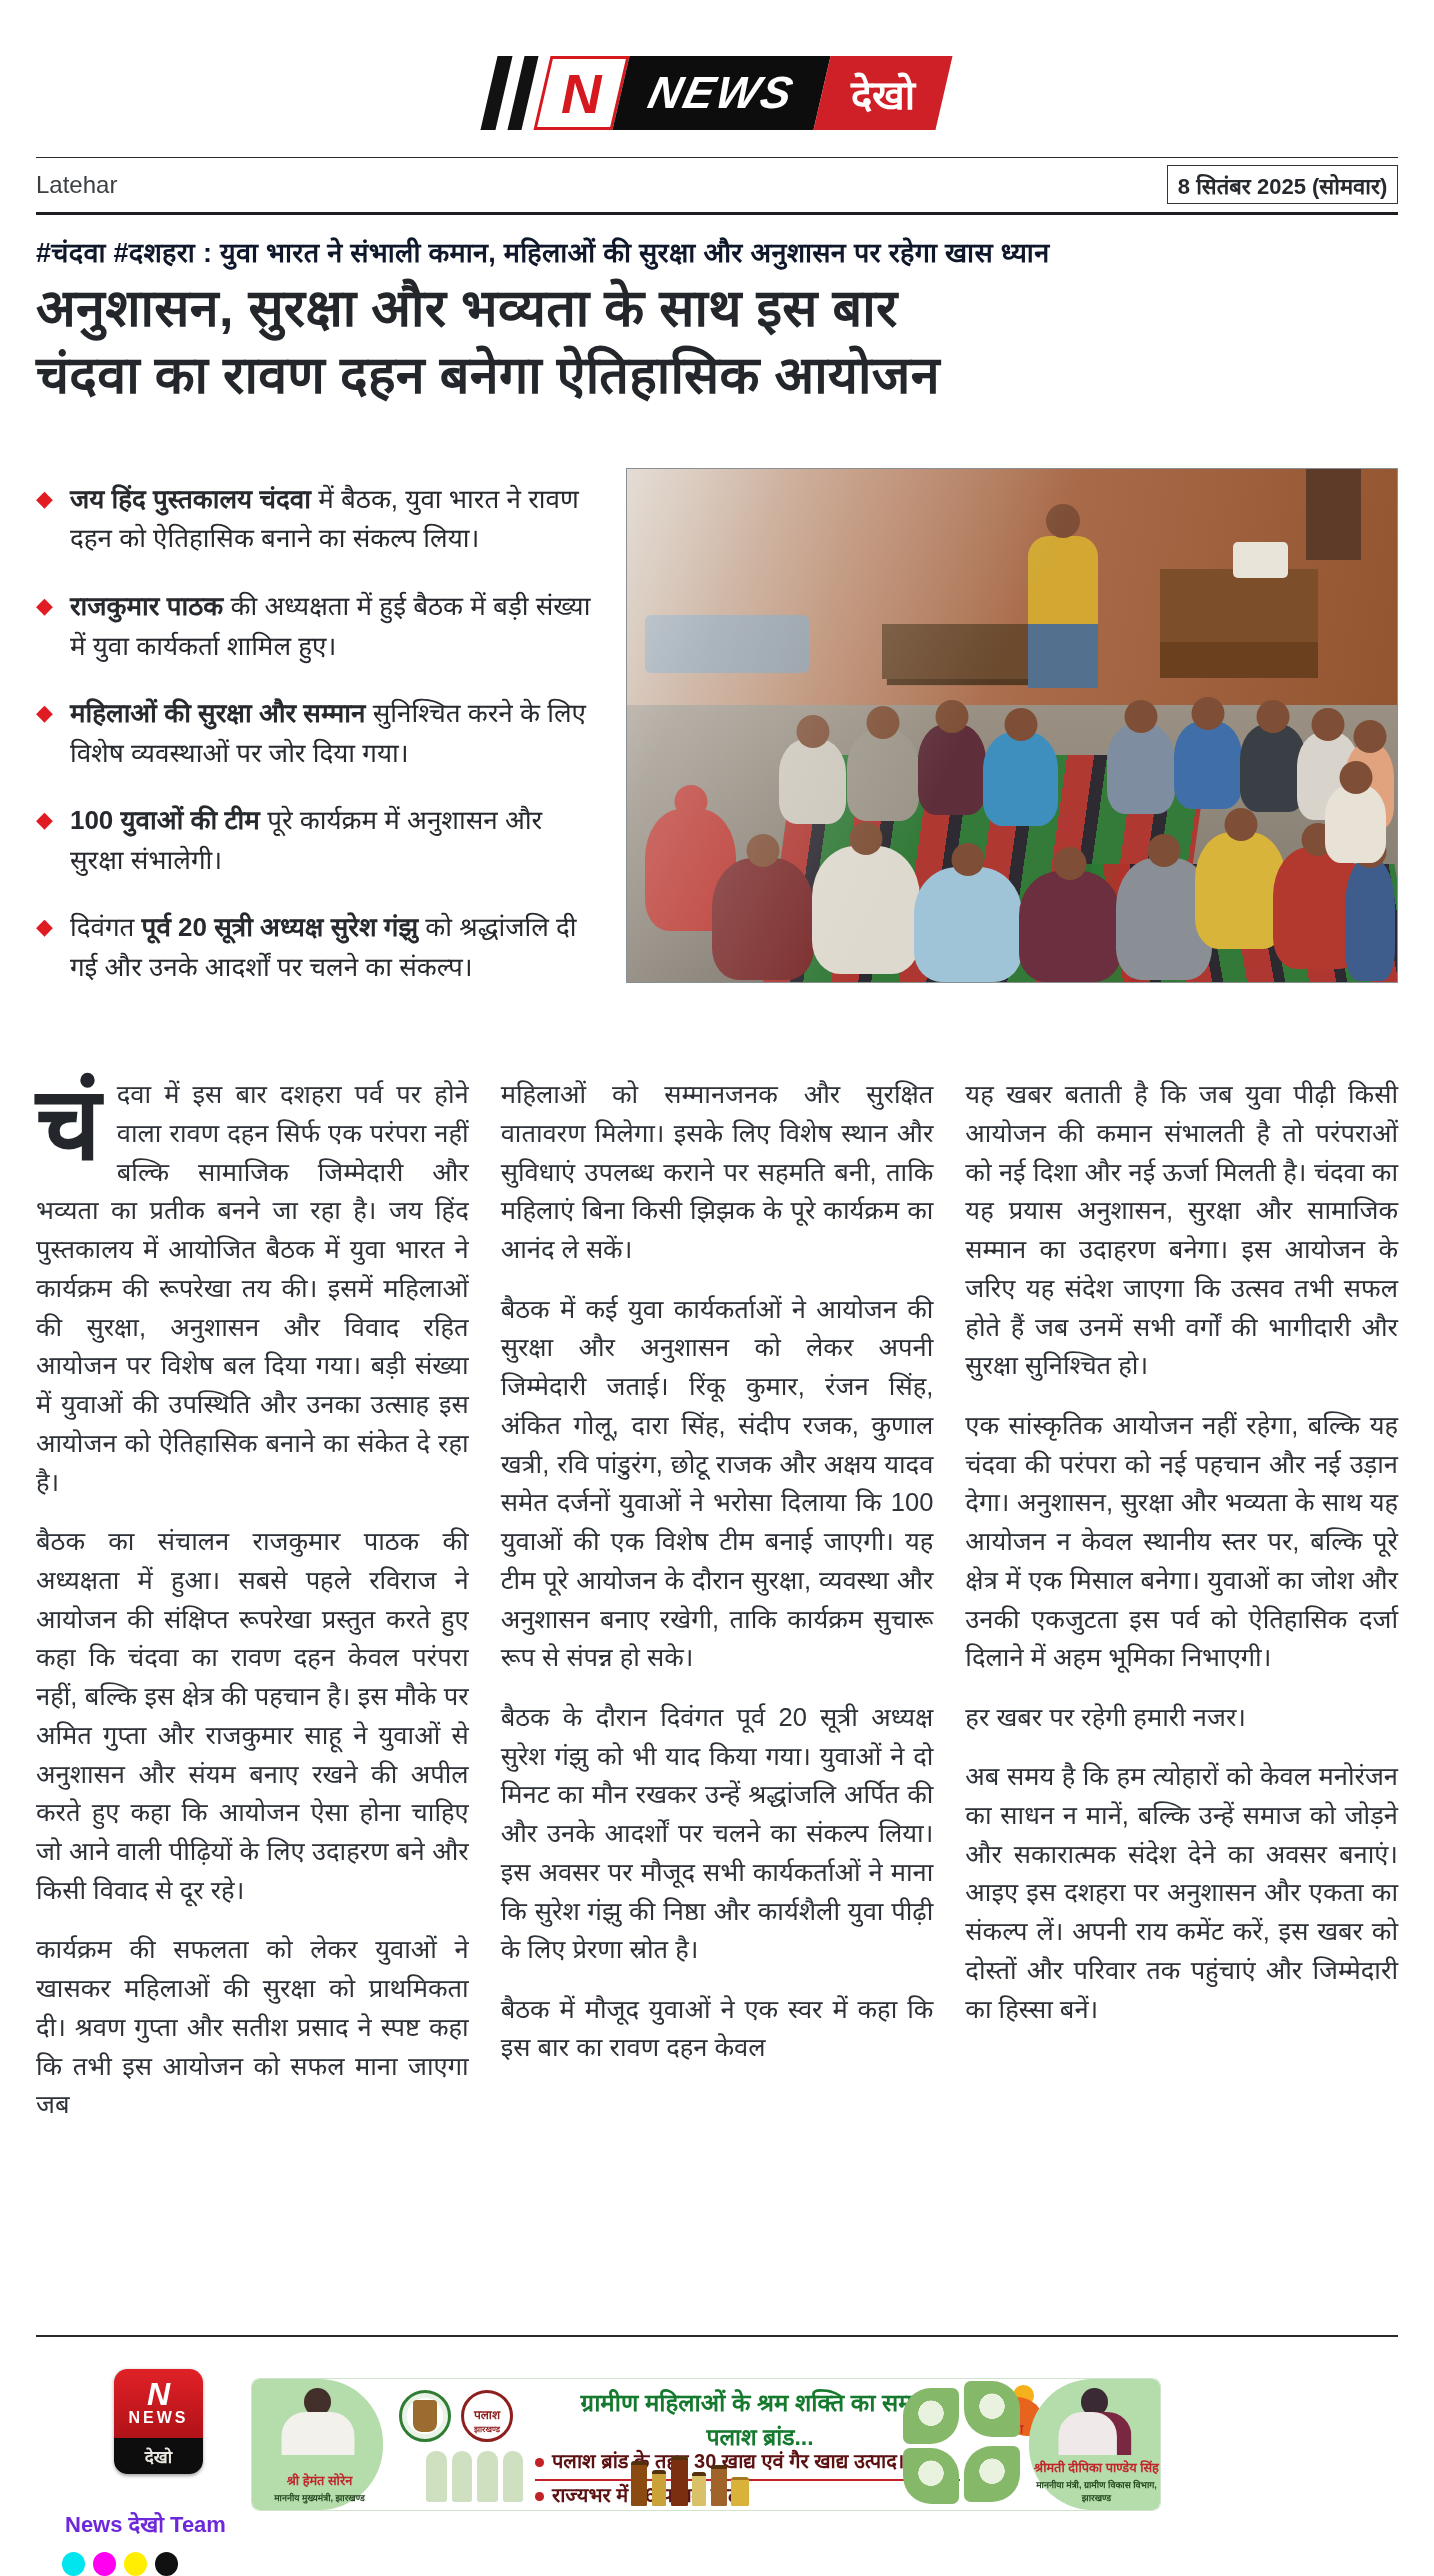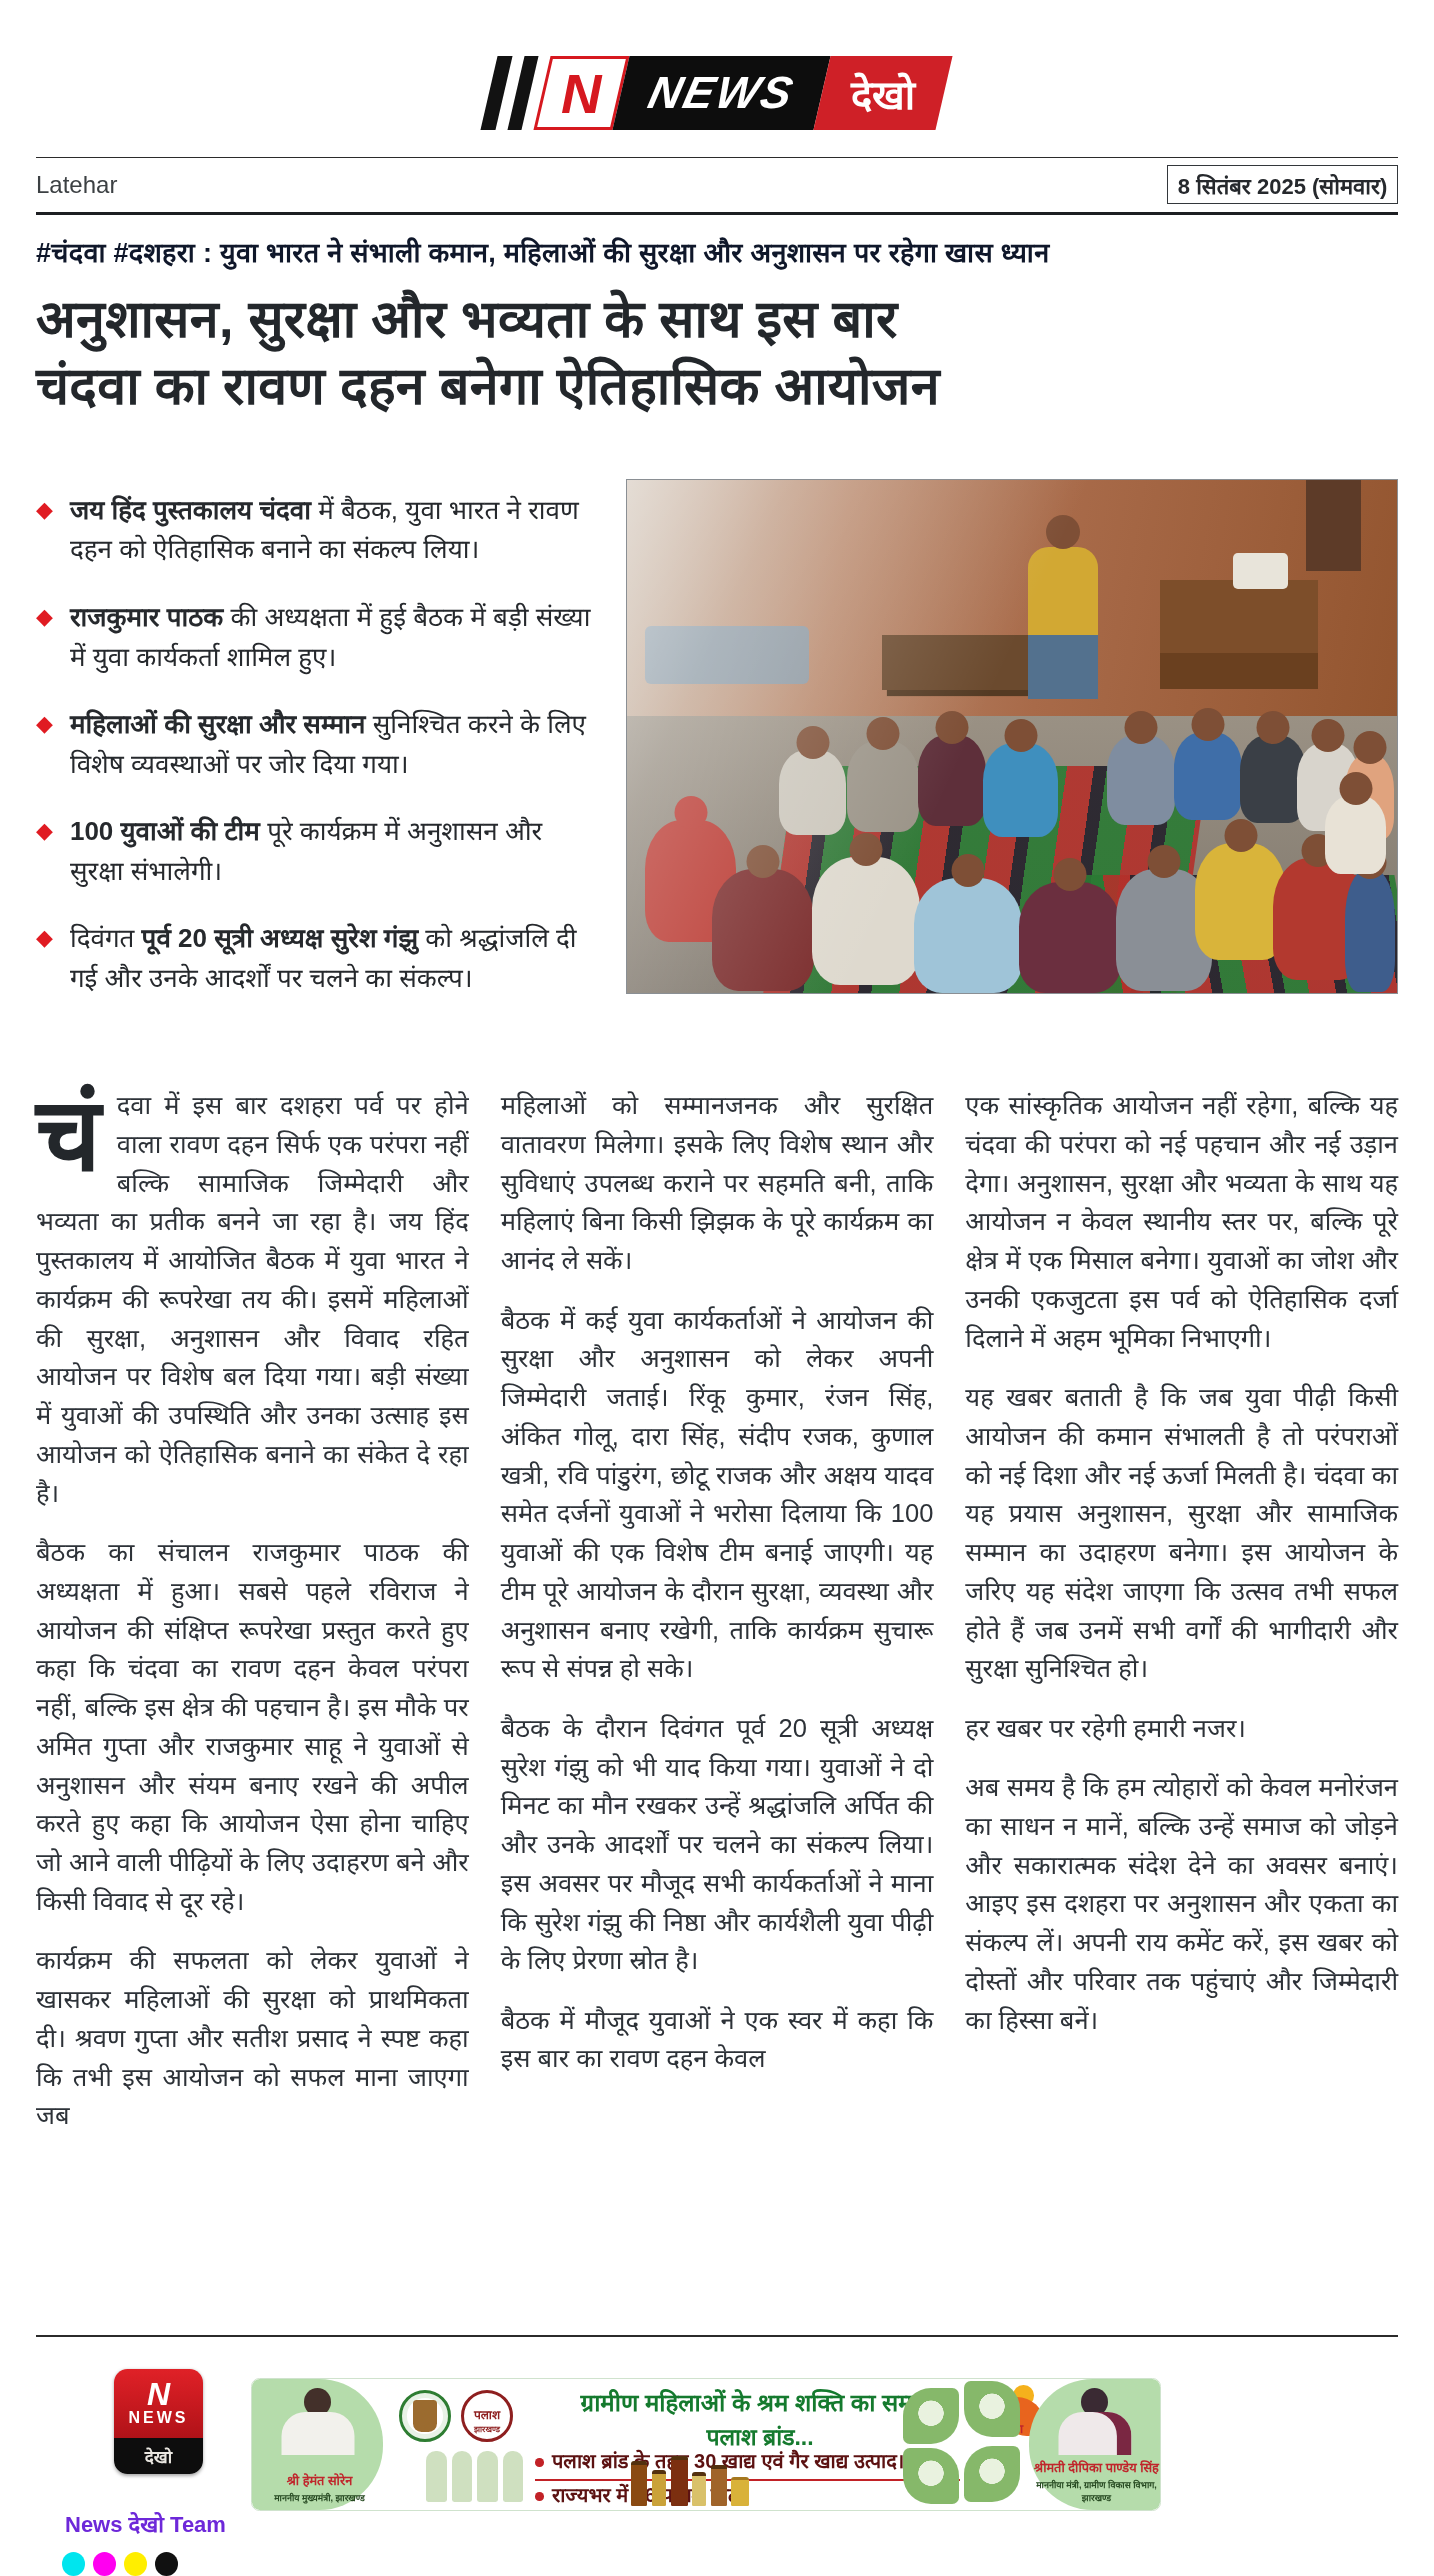--- a/index.html
+++ b/index.html
@@ -18,21 +18,21 @@
   .logo .dekhobox span { color:#ffffff; font-size:40px; font-weight:800; transform:skewX(13deg); }
 
   
   .rule-thin { margin:27px 36px 0; border-top:1.8px solid #2b2b2b; }
   .meta-row { margin:7.3px 36px 0; display:flex; justify-content:space-between; align-items:center; }
   .meta-location { font-size:24px; color:#3c4043; }
   .meta-date { font-size:22px; font-weight:700; color:#26292d; border:1.2px solid #33373b; padding:3.6px 9.7px; }
   .rule-thick { margin:7.3px 36px 0; border-top:3.6px solid #1d1f22; }
 
   .kicker { margin:18px 36px 0; font-size:27px; font-weight:800; color:#0f172a; letter-spacing:0.3px; }
-  .headline { margin:16px 36px 0; font-size:52px; font-weight:800; color:#23272b; line-height:1.3; letter-spacing:0.3px; }
+  .headline { margin:5px 36px 0; font-size:52px; font-weight:800; color:#23272b; line-height:1.3; letter-spacing:0.3px; }
 
   
   .lead-row { margin:58px 36px 0; display:flex; gap:28px; }
   .highlights { width:562px; list-style:none; padding-top:12px; }
   .hl { display:flex; gap:17px; margin-bottom:28px; font-size:26px; line-height:1.52; color:#26292d; }
   .hl b { font-weight:800; }
   .hl-bullet { color:#e01b22; font-size:22px; line-height:1.7; flex:0 0 auto; }
 
   
   .photo { position:relative; width:772px; height:515px; border:1.8px solid #8a8f94; background:#8f867b; overflow:hidden; flex:0 0 auto; }
@@ -254,22 +254,22 @@
       <p>बैठक का संचालन राजकुमार पाठक की अध्यक्षता में हुआ। सबसे पहले रविराज ने आयोजन की संक्षिप्त रूपरेखा प्रस्तुत करते हुए कहा कि चंदवा का रावण दहन केवल परंपरा नहीं, बल्कि इस क्षेत्र की पहचान है। इस मौके पर अमित गुप्ता और राजकुमार साहू ने युवाओं से अनुशासन और संयम बनाए रखने की अपील करते हुए कहा कि आयोजन ऐसा होना चाहिए जो आने वाली पीढ़ियों के लिए उदाहरण बने और किसी विवाद से दूर रहे।</p>
       <p>कार्यक्रम की सफलता को लेकर युवाओं ने खासकर महिलाओं की सुरक्षा को प्राथमिकता दी। श्रवण गुप्ता और सतीश प्रसाद ने स्पष्ट कहा कि तभी इस आयोजन को सफल माना जाएगा जब</p>
     </div>
     <div class="col">
       <p>महिलाओं को सम्मानजनक और सुरक्षित वातावरण मिलेगा। इसके लिए विशेष स्थान और सुविधाएं उपलब्ध कराने पर सहमति बनी, ताकि महिलाएं बिना किसी झिझक के पूरे कार्यक्रम का आनंद ले सकें।</p>
       <p>बैठक में कई युवा कार्यकर्ताओं ने आयोजन की सुरक्षा और अनुशासन को लेकर अपनी जिम्मेदारी जताई। रिंकू कुमार, रंजन सिंह, अंकित गोलू, दारा सिंह, संदीप रजक, कुणाल खत्री, रवि पांडुरंग, छोटू राजक और अक्षय यादव समेत दर्जनों युवाओं ने भरोसा दिलाया कि 100 युवाओं की एक विशेष टीम बनाई जाएगी। यह टीम पूरे आयोजन के दौरान सुरक्षा, व्यवस्था और अनुशासन बनाए रखेगी, ताकि कार्यक्रम सुचारू रूप से संपन्न हो सके।</p>
       <p>बैठक के दौरान दिवंगत पूर्व 20 सूत्री अध्यक्ष सुरेश गंझु को भी याद किया गया। युवाओं ने दो मिनट का मौन रखकर उन्हें श्रद्धांजलि अर्पित की और उनके आदर्शों पर चलने का संकल्प लिया। इस अवसर पर मौजूद सभी कार्यकर्ताओं ने माना कि सुरेश गंझु की निष्ठा और कार्यशैली युवा पीढ़ी के लिए प्रेरणा स्रोत है।</p>
       <p>बैठक में मौजूद युवाओं ने एक स्वर में कहा कि इस बार का रावण दहन केवल</p>
     </div>
     <div class="col">
+      <p>यह खबर बताती है कि जब युवा पीढ़ी किसी आयोजन की कमान संभालती है तो परंपराओं को नई दिशा और नई ऊर्जा मिलती है। चंदवा का यह प्रयास अनुशासन, सुरक्षा और सामाजिक सम्मान का उदाहरण बनेगा। इस आयोजन के जरिए यह संदेश जाएगा कि उत्सव तभी सफल होते हैं जब उनमें सभी वर्गों की भागीदारी और सुरक्षा सुनिश्चित हो।</p>
       <p>एक सांस्कृतिक आयोजन नहीं रहेगा, बल्कि यह चंदवा की परंपरा को नई पहचान और नई उड़ान देगा। अनुशासन, सुरक्षा और भव्यता के साथ यह आयोजन न केवल स्थानीय स्तर पर, बल्कि पूरे क्षेत्र में एक मिसाल बनेगा। युवाओं का जोश और उनकी एकजुटता इस पर्व को ऐतिहासिक दर्जा दिलाने में अहम भूमिका निभाएगी।</p>
-      <p>यह खबर बताती है कि जब युवा पीढ़ी किसी आयोजन की कमान संभालती है तो परंपराओं को नई दिशा और नई ऊर्जा मिलती है। चंदवा का यह प्रयास अनुशासन, सुरक्षा और सामाजिक सम्मान का उदाहरण बनेगा। इस आयोजन के जरिए यह संदेश जाएगा कि उत्सव तभी सफल होते हैं जब उनमें सभी वर्गों की भागीदारी और सुरक्षा सुनिश्चित हो।</p>
       <p>हर खबर पर रहेगी हमारी नजर।</p>
       <p>अब समय है कि हम त्योहारों को केवल मनोरंजन का साधन न मानें, बल्कि उन्हें समाज को जोड़ने और सकारात्मक संदेश देने का अवसर बनाएं। आइए इस दशहरा पर अनुशासन और एकता का संकल्प लें। अपनी राय कमेंट करें, इस खबर को दोस्तों और परिवार तक पहुंचाएं और जिम्मेदारी का हिस्सा बनें।</p>
     </div>
   </div>
 
   <div class="rule-footer"></div>
 
   <div class="flogo">
     <div class="ftop">
       <span class="fn">N</span>

